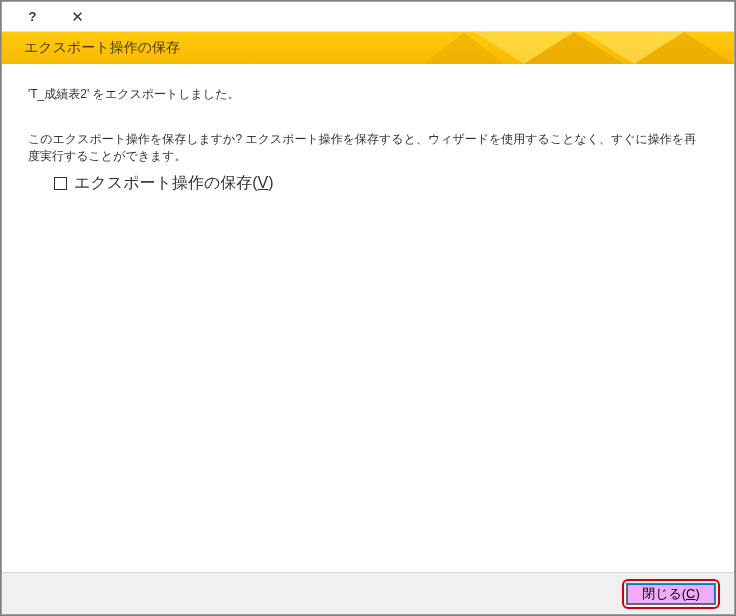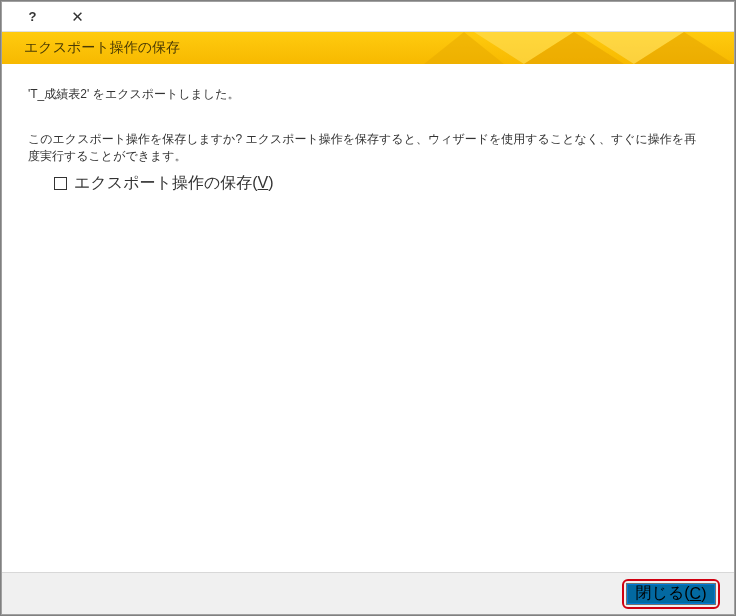--- a/index.html
+++ b/index.html
@@ -128,23 +128,23 @@
     }
     .close-highlight {
       border: 2px solid #d00010;
       border-radius: 6px;
       padding: 2px;
       display: inline-block;
     }
     .btn {
       min-width: 90px;
       height: 22px;
-      background: #0369a1;
+      background: #f0abfc;
       border: 1px solid #707070;
-      font-size: 16px;
+      font-size: 13px;
       color: #000;
       display: flex;
       align-items: center;
       justify-content: center;
       cursor: pointer;
       box-shadow: 0 0 0 1px #0078d7 inset;
     }
     .btn .accel {
       text-decoration: underline;
     }

